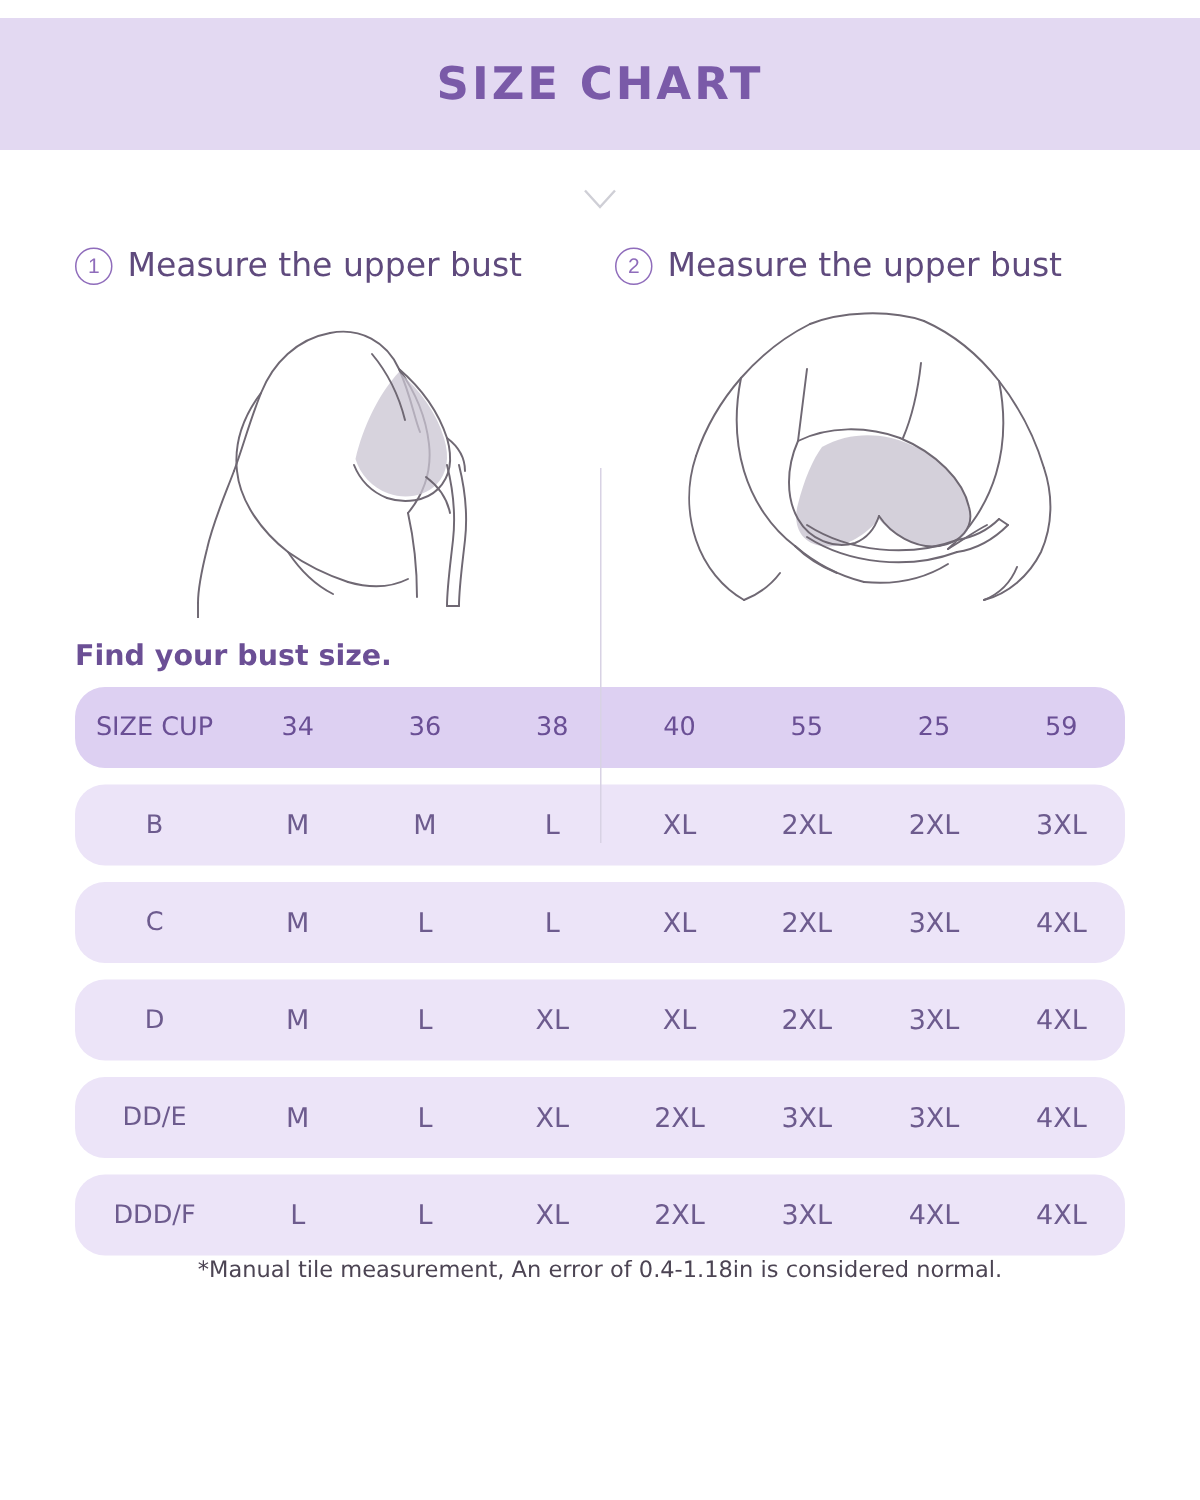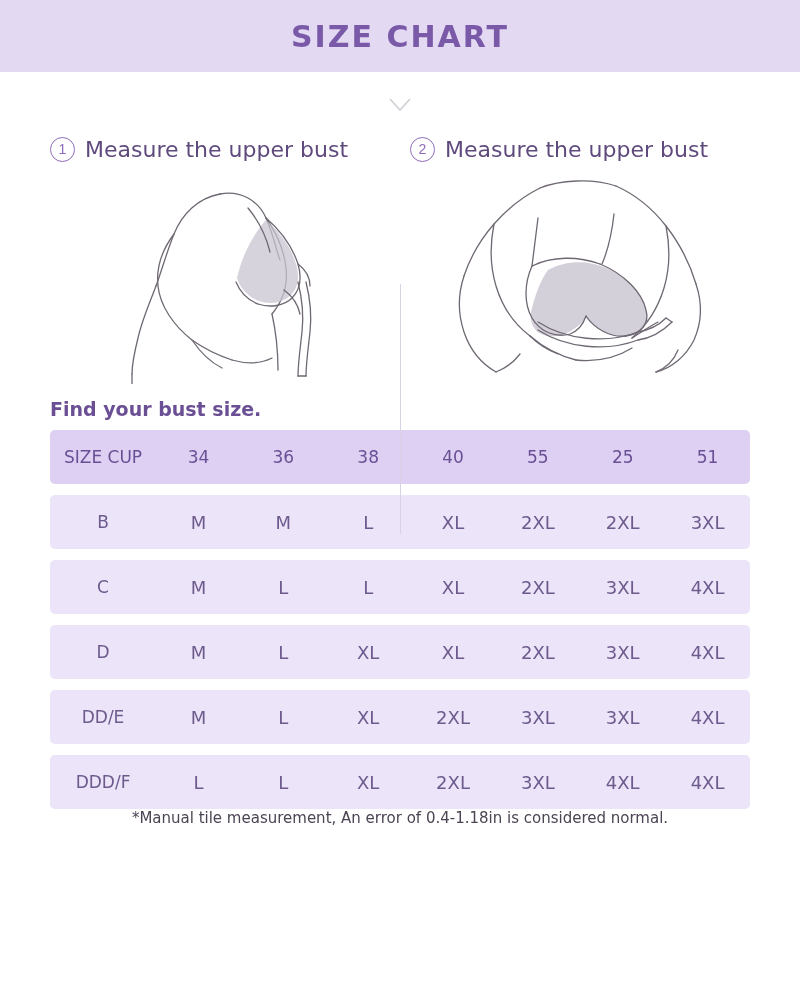--- a/index.html
+++ b/index.html
@@ -14,25 +14,26 @@
   .page {
     position: relative;
     width: 800px;
     height: 1000px;
     background: #ffffff;
     overflow: hidden;
   }
 
   
   .header {
-    height: 72px;
+    height: 88px;
     background: #e3d9f2;
     display: flex;
     align-items: center;
     justify-content: center;
+    margin-top: 12px;
   }
   .header-title {
     font-size: 30px;
     font-weight: bold;
     letter-spacing: 2px;
     color: #7a5aa8;
     font-family: "DejaVu Sans", sans-serif;
   }
 
   
@@ -113,21 +114,21 @@
   .table {
     margin: 0 50px;
     display: flex;
     flex-direction: column;
     gap: 11px;
   }
   .row {
     display: flex;
     align-items: center;
     height: 54px;
-    border-radius: 5px;
+    border-radius: 20px;
     background: #ece4f8;
   }
   .row.header-row {
     background: #ddd0f2;
   }
   .cell {
     flex: 1 1 0;
     text-align: center;
     font-size: 18px;
     color: #6d5b8e;
@@ -263,21 +264,21 @@
   <div class="table">
 
     <div class="row header-row">
       <div class="cell first">SIZE CUP</div>
       <div class="cell">34</div>
       <div class="cell">36</div>
       <div class="cell">38</div>
       <div class="cell">40</div>
       <div class="cell">55</div>
       <div class="cell">25</div>
-      <div class="cell">51</div>
+      <div class="cell">59</div>
     </div>
 
     <div class="row">
       <div class="cell first">B</div>
       <div class="cell">M</div>
       <div class="cell">M</div>
       <div class="cell">L</div>
       <div class="cell">XL</div>
       <div class="cell">2XL</div>
       <div class="cell">2XL</div>

